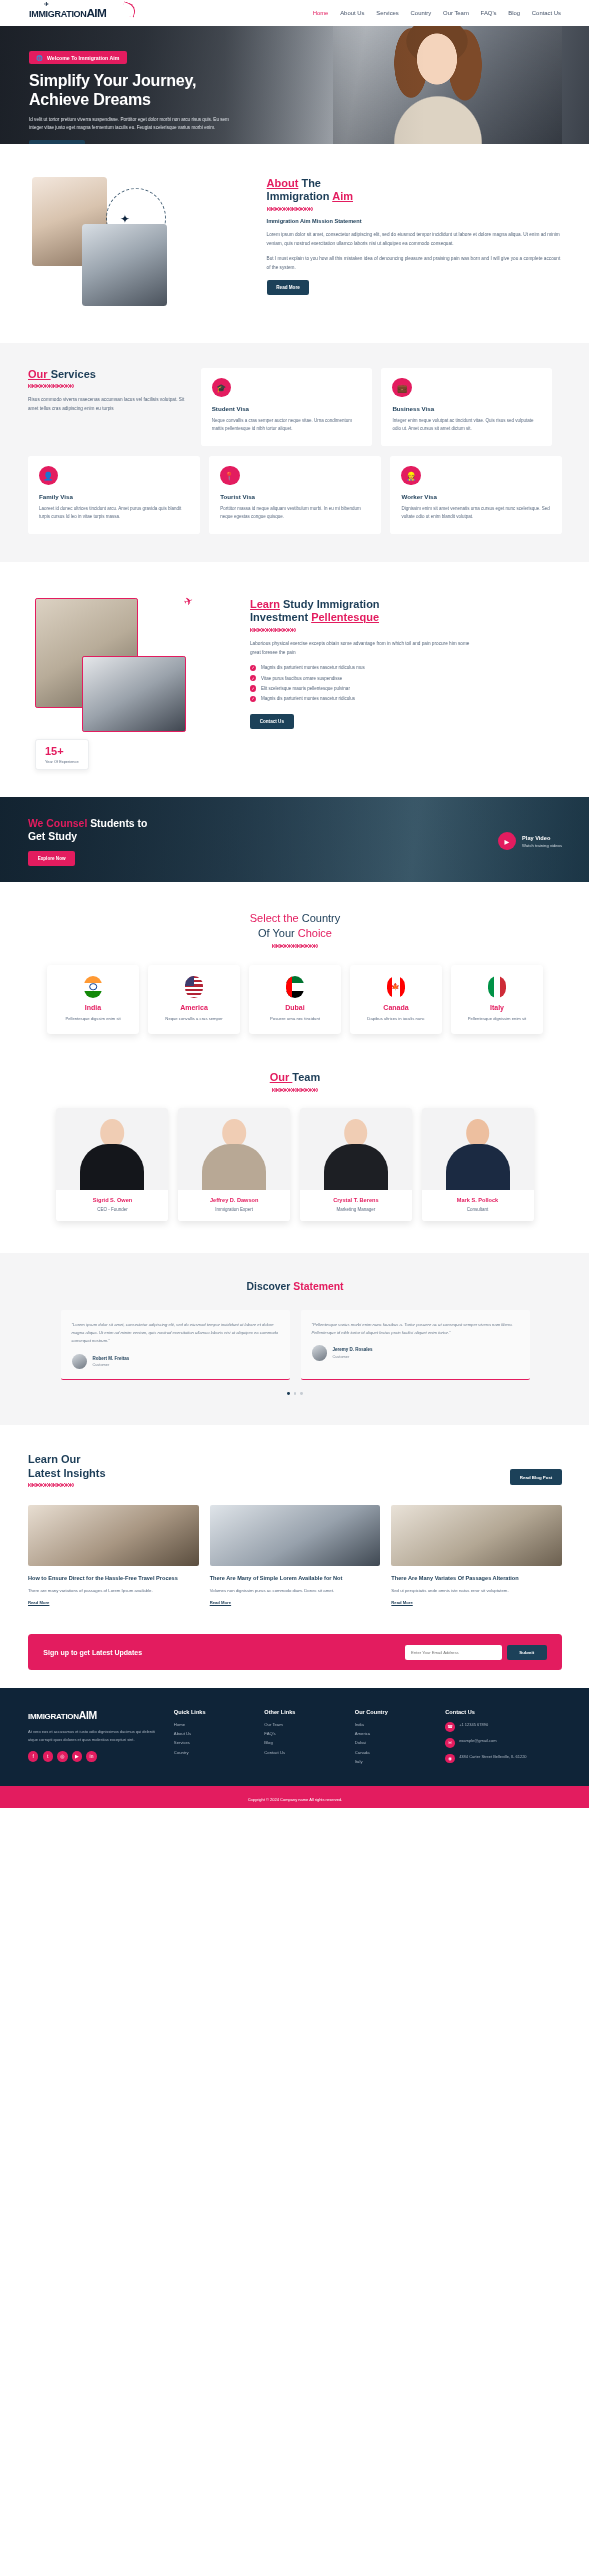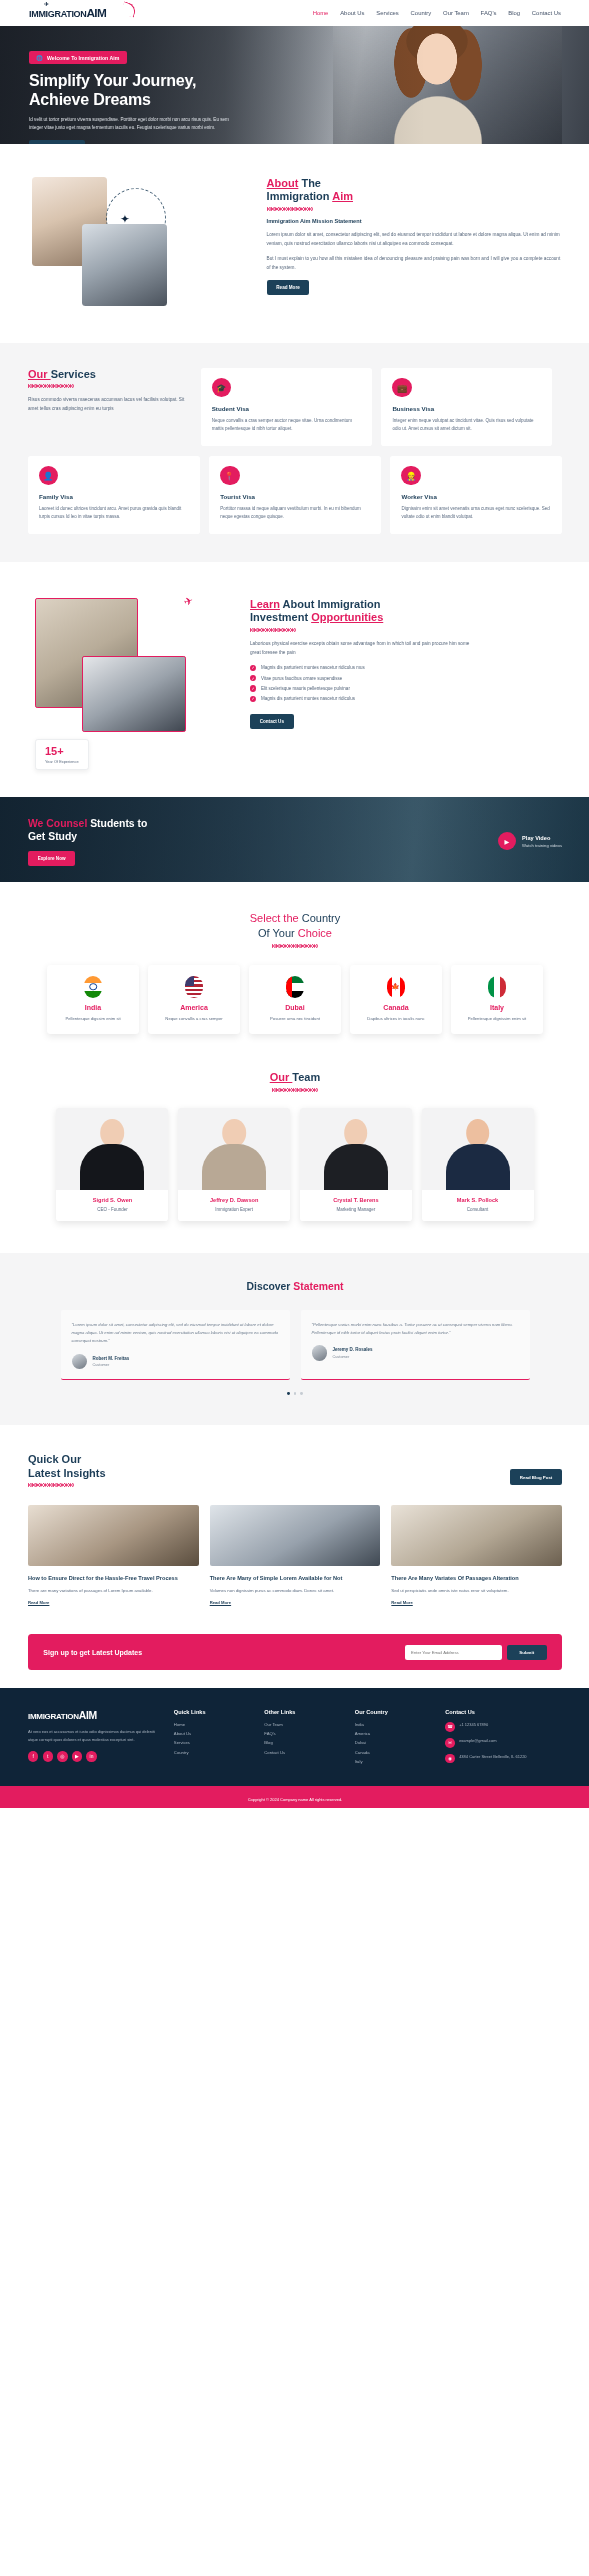--- a/index.html
+++ b/index.html
@@ -323,22 +323,22 @@
         <div class="plane">✈</div>
         <div class="lbox1"></div>
         <div class="lbox2"></div>
         <div class="exp">
           <div class="n">15+</div>
           <div class="t">Year Of Experience</div>
         </div>
       </div>
       <div class="learn-txt">
         <h2 class="sec">
-          <span class="pk">Learn</span><span> About Immigration</span><br>
-          <span>Investment </span><span class="pk">Opportunities</span>
+          <span class="pk">Learn</span><span> Study Immigration</span><br>
+          <span>Investment </span><span class="pk">Pellentesque</span>
         </h2>
         <div class="squig"></div>
         <p>Laborious physical exercise excepts obtain some advantage from in which toil and pain procure him some great foresee the pain</p>
         <div class="ticks">
           <div class="tick">
             <div class="c">✓</div>
             <span class="t">Magnis dis parturient montes nascetur ridiculus mus</span>
           </div>
           <div class="tick">
             <div class="c">✓</div>
@@ -492,21 +492,21 @@
       <div class="dot on"></div>
       <div class="dot"></div>
       <div class="dot"></div>
     </div>
   </section>
 
   <section class="blog">
     <div class="inner">
       <div class="blog-top">
         <h2 class="sec">
-          <span>Quick Our</span><br>
+          <span>Learn Our</span><br>
           <span>Latest Insights</span>
           <div class="squig"></div>
         </h2>
         <button class="btn-navy blogbtn">Read Blog Post</button>
       </div>
       <div class="bgrid">
         <div class="bcard">
           <div class="bimg" style="background:linear-gradient(150deg,#e8ded2,#a89682 55%,#5a4d3e)"></div>
           <h3>How to Ensure Direct for the Hassle-Free Travel Process</h3>
           <p>There are many variations of passages of Lorem Ipsum available.</p>

